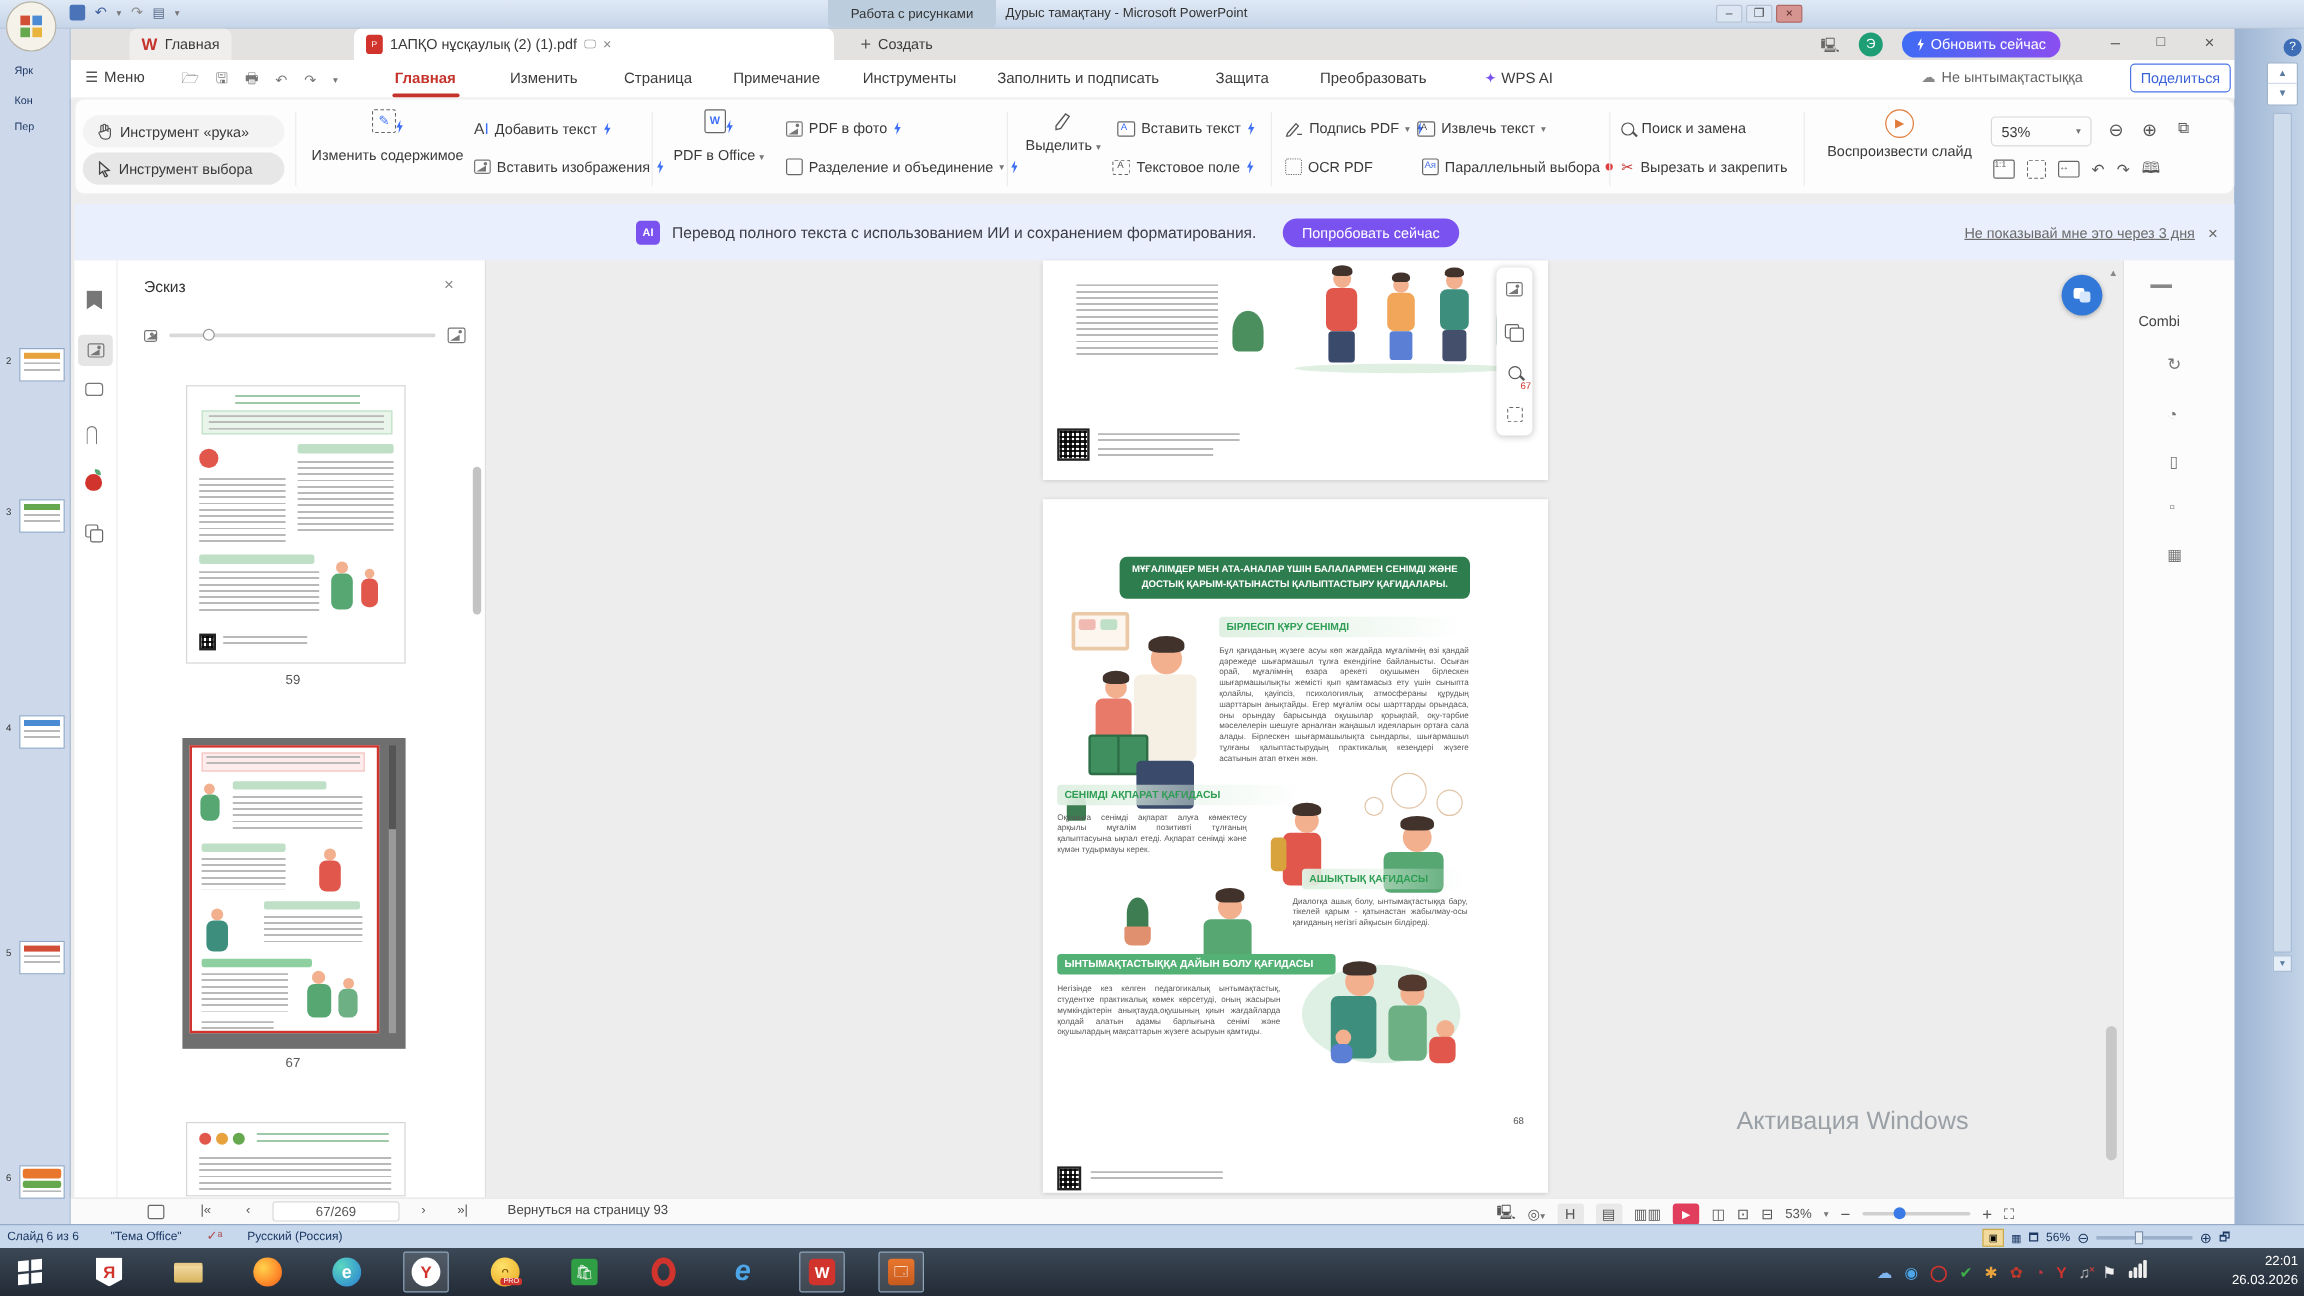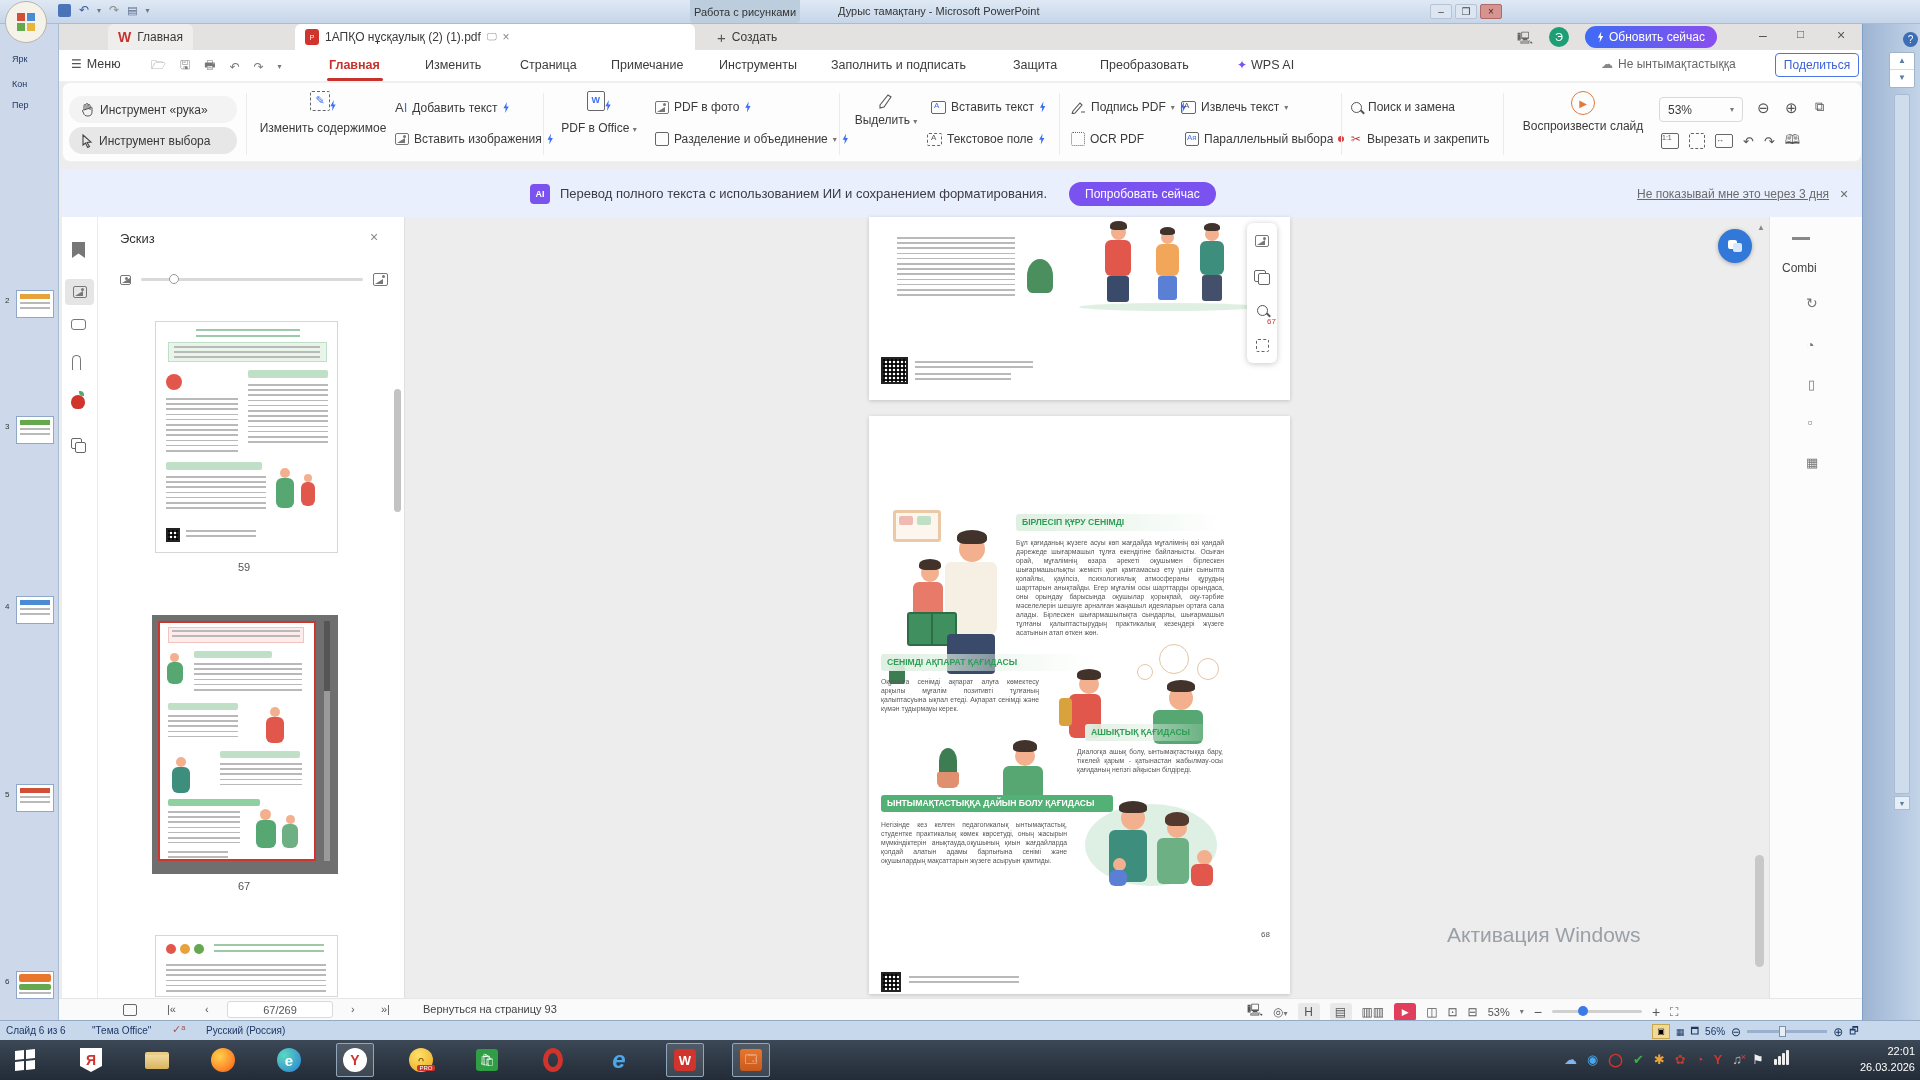--- a/index.html
+++ b/index.html
@@ -95,21 +95,21 @@
       </div>
     </div>
     <div class="abs row" style="left:58px;top:3px;gap:8px;">
       <span style="width:13px;height:13px;background:#4b74b8;border-radius:2px;display:inline-block;"></span>
       <span style="font-size:12px;color:#3a5a9a;">↶</span>
         <span class="chev">▾</span>
       <span style="font-size:12px;color:#8a8a8a;">↷</span>
       <span style="font-size:11px;color:#5a6a88;">▤</span>
       <span class="chev">▾</span>
     </div>
-    <div class="abs ctr ppt-title-txt" style="left:690px;top:0;width:110px;height:23px;background:#bccede;border-radius:0 0 4px 4px;">Работа с рисунками</div>
+    <div class="abs ctr ppt-title-txt" style="left:690px;top:0;width:140px;height:23px;background:#bccede;border-radius:0 0 4px 4px;">Работа с рисунками</div>
     <div class="abs ppt-title-txt" style="left:838px;top:5px;">Дурыс тамақтану - Microsoft PowerPoint</div>
     <div class="abs row" style="left:1430px;top:4px;gap:3px;">
       <div class="winbtn">–</div>
       <div class="winbtn">❐</div>
       <div class="winbtn" style="background:#d69490;border-color:#b06a66;color:#4a1f1d;">×</div>
     </div>
   </div>
 
   <div class="abs" id="ppt-left">
     <div class="abs frag" style="left:12px;top:30px;">Ярк</div>
@@ -482,20 +482,21 @@
       <div class="ctr" style="height:35px;position:relative;">
           <span class="mag"></span>
           <span style="position:absolute;right:1px;bottom:2px;font-size:8px;color:#d0342c;">67</span>
         </div>
       <div class="ctr" style="height:35px;">
           <span class="obox" style="width:13px;height:13px;border-style:dashed;"></span>
         </div>
     </div>
 
     <div class="abs page" style="left:464px;top:199px;width:421px;height:578px;">
+      <div class="abs pgban" style="left:64px;top:48px;width:292px;">МҰҒАЛІМДЕР МЕН АТА-АНАЛАР ҮШІН БАЛАЛАРМЕН СЕНІМДІ ЖӘНЕ ДОСТЫҚ ҚАРЫМ-ҚАТЫНАСТЫ ҚАЛЫПТАСТЫРУ ҚАҒИДАЛАРЫ.</div>
 
       <div class="abs" style="left:18px;top:92px;width:126px;height:184px;">
         <div class="abs" style="left:6px;top:2px;width:48px;height:32px;border:3px solid #ecc9a6;background:#fdf6ee;border-radius:3px;"></div>
         <div class="abs" style="left:12px;top:8px;width:14px;height:9px;background:#f0b9b2;border-radius:2px;"></div>
         <div class="abs" style="left:30px;top:8px;width:14px;height:9px;background:#bfe0c6;border-radius:2px;"></div>
         <div class="head" style="left:72px;top:28px;width:26px;height:26px;"></div>
         <div class="hair" style="left:70px;top:22px;width:30px;height:14px;"></div>
         <div class="bod" style="left:58px;top:54px;width:52px;height:72px;background:#f5efe4;"></div>
         <div class="head" style="left:34px;top:56px;width:18px;height:18px;"></div>
         <div class="hair" style="left:32px;top:51px;width:22px;height:11px;"></div>

